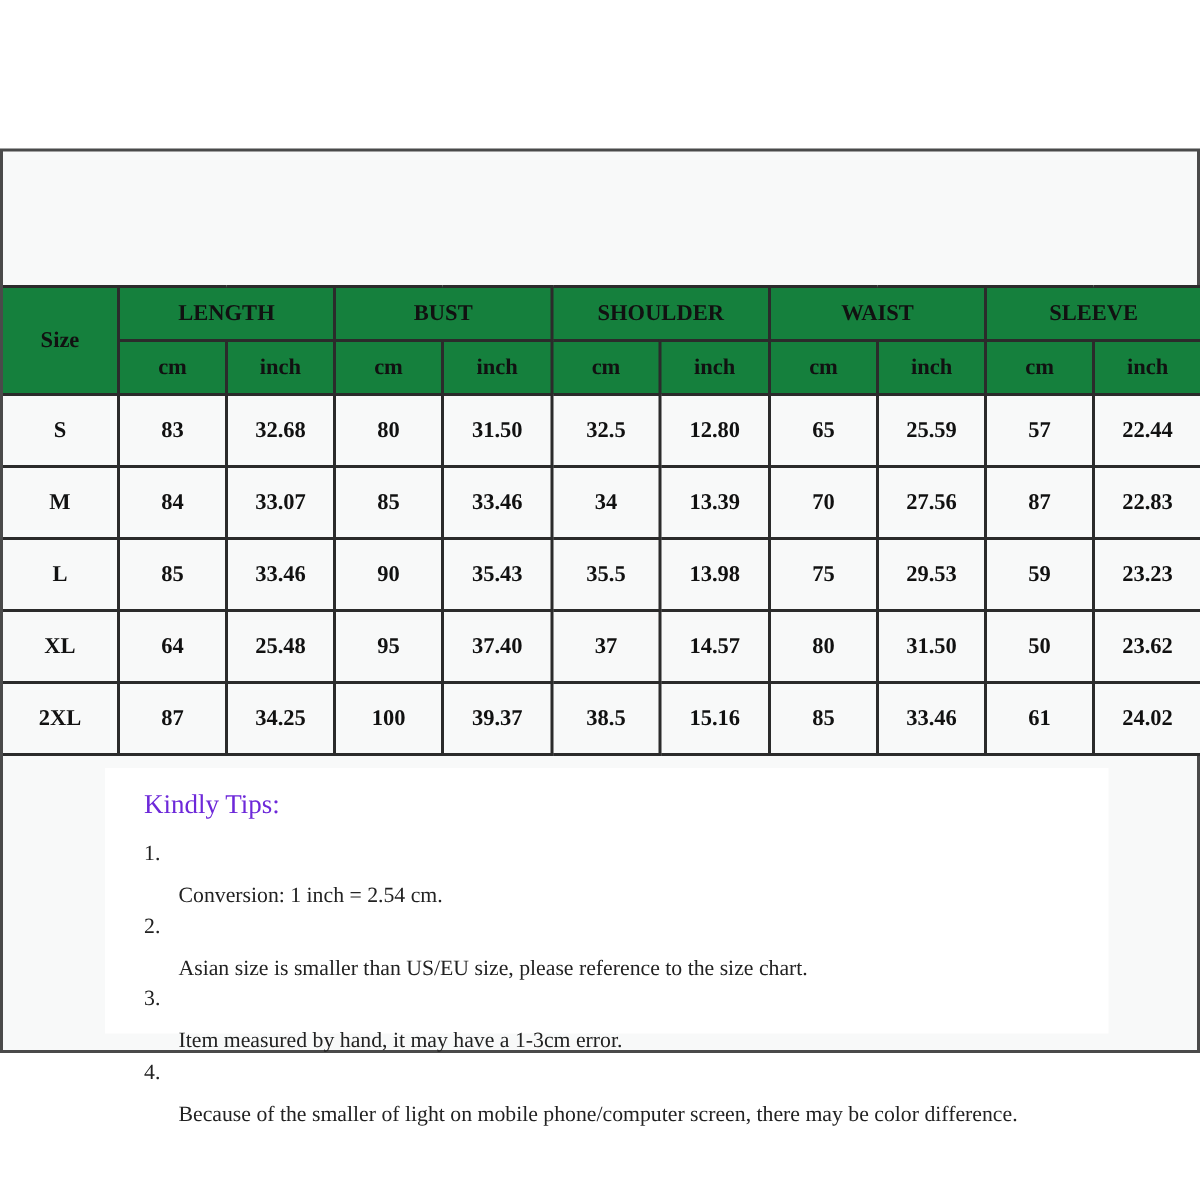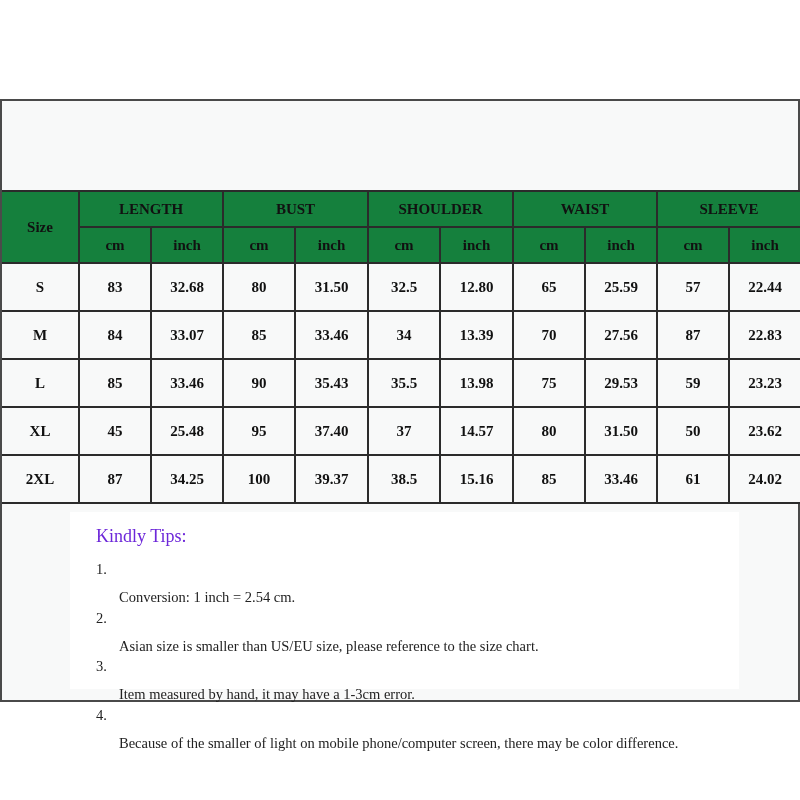--- a/index.html
+++ b/index.html
@@ -104,21 +104,21 @@
           <td>35.43</td>
           <td>35.5</td>
           <td>13.98</td>
           <td>75</td>
           <td>29.53</td>
           <td>59</td>
           <td class="edge-r">23.23</td>
         </tr>
         <tr>
           <td class="size edge-l">XL</td>
-          <td>45</td>
+          <td>64</td>
           <td>25.48</td>
           <td>95</td>
           <td>37.40</td>
           <td>37</td>
           <td>14.57</td>
           <td>80</td>
           <td>31.50</td>
           <td>50</td>
           <td class="edge-r">23.62</td>
         </tr>

